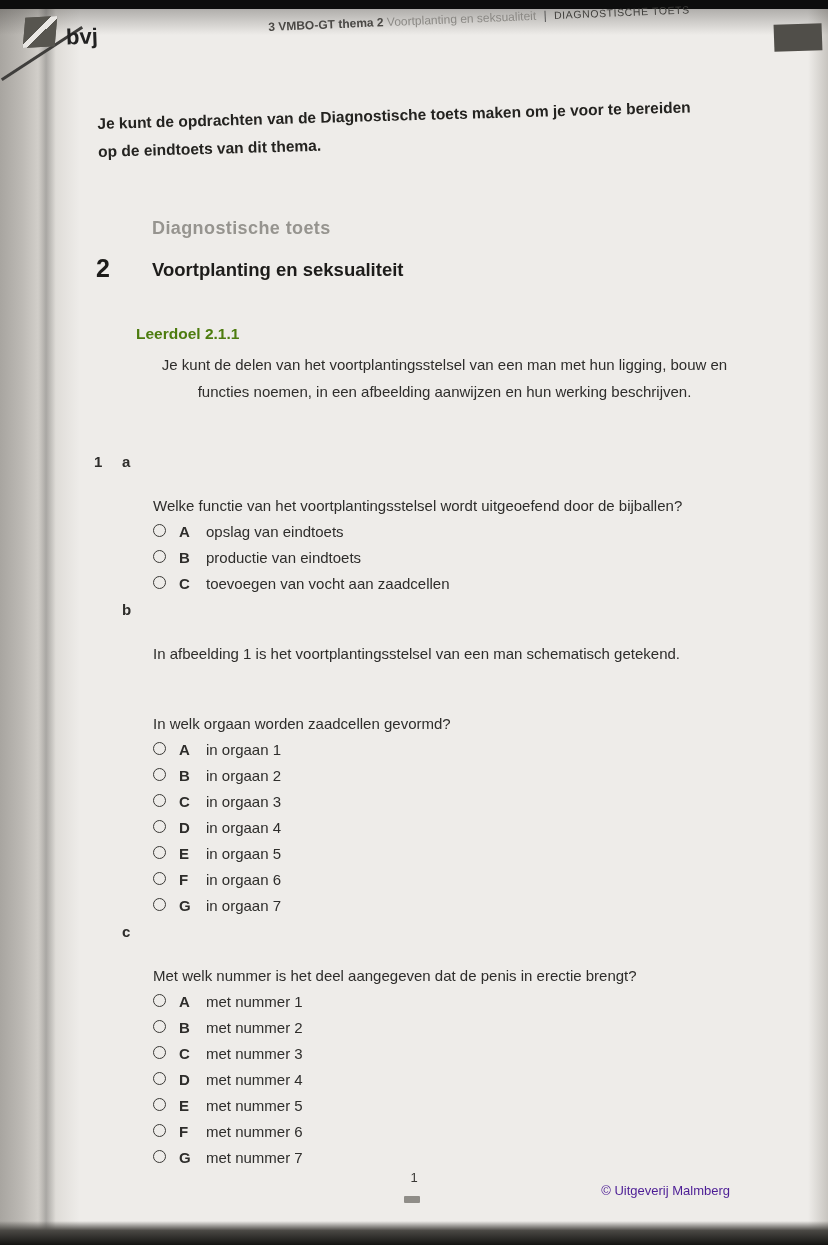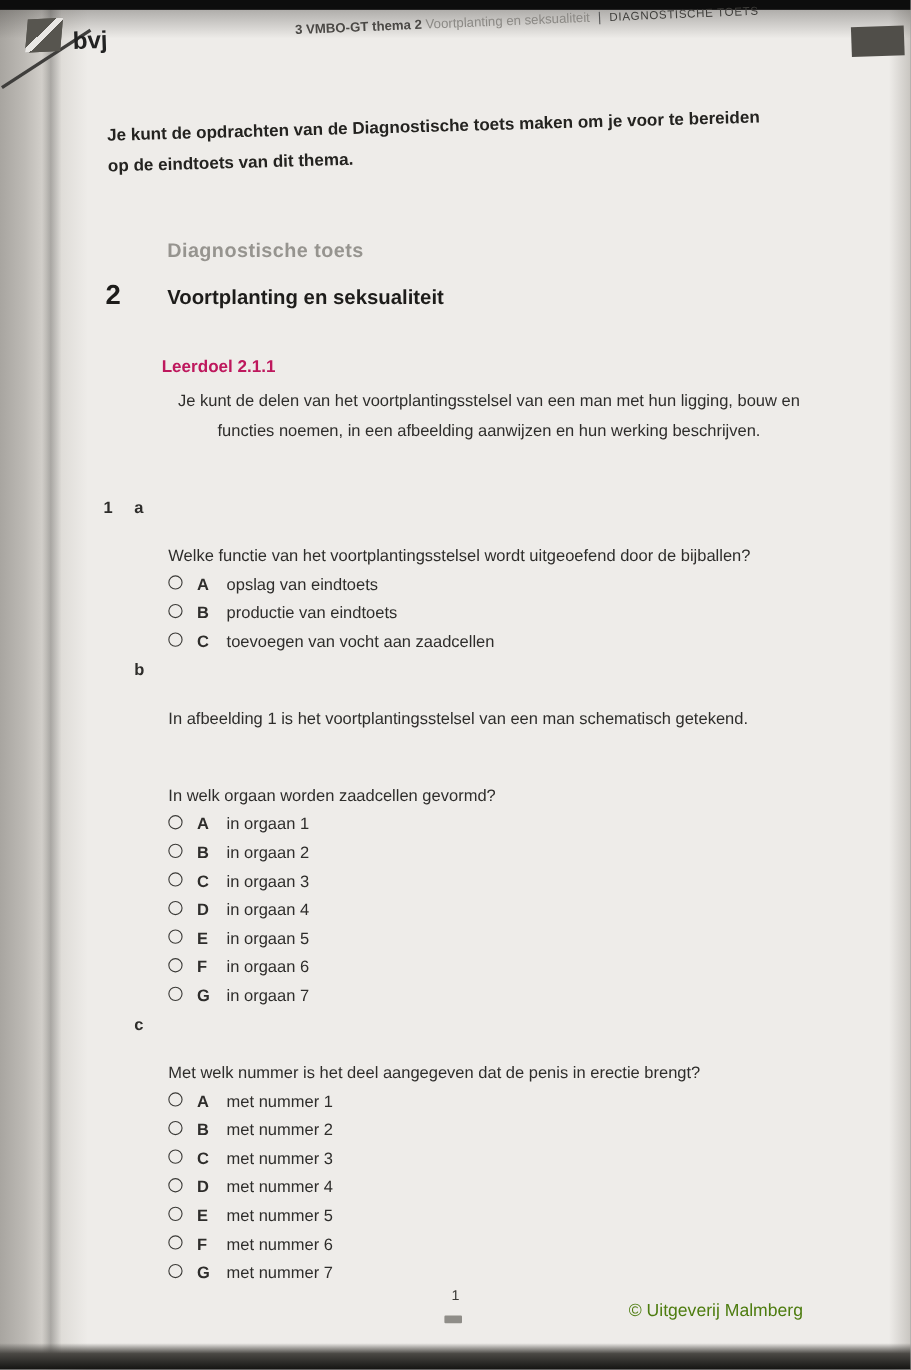--- a/index.html
+++ b/index.html
@@ -44,39 +44,39 @@
   
   .intro{position:absolute;left:97px;top:110px;width:600px;
     transform:rotate(-1.6deg);transform-origin:left top;
     font-size:15.5px;font-weight:bold;line-height:28px;color:#242320;}
   
   .kicker{position:absolute;left:152px;top:218px;font-size:18px;font-weight:bold;
     color:#96948f;letter-spacing:.4px;}
   .chapter-num{position:absolute;left:96px;top:254px;font-size:25px;font-weight:bold;color:#1d1c1a;}
   .chapter-title{position:absolute;left:152px;top:259px;font-size:18.5px;font-weight:bold;color:#1d1c1a;}
   
-  .leerdoel-title{position:absolute;left:147px;top:325px;font-size:15.5px;font-weight:bold;color:#be185d;}
+  .leerdoel-title{position:absolute;left:136px;top:325px;font-size:15.5px;font-weight:bold;color:#4d7c0f;}
   .leerdoel-body{position:absolute;left:152px;top:351px;width:585px;
     font-size:15px;line-height:27px;color:#2e2d2b;text-align:center;}
   
   .qa{position:absolute;left:0;top:449px;width:828px;font-size:15px;color:#2e2d2b;}
   .part-row{display:flex;line-height:26px;}
   .col-qnum{width:28px;margin-left:94px;font-weight:bold;flex:none;}
   .col-letter{width:31px;font-weight:bold;flex:none;}
   .col-text{width:565px;margin-top:44px;}
   .opt-row{display:flex;line-height:26px;align-items:baseline;}
   .opt-spacer{width:153px;flex:none;}
   .radio{flex:none;display:inline-block;width:11px;height:11px;border:1.4px solid #3a3936;
     border-radius:50%;margin-right:13px;position:relative;top:0px;background:transparent;}
   .opt-letter{width:27px;font-weight:bold;flex:none;}
   .opt-text{flex:1;}
   
   .page-num{position:absolute;left:0;right:0;top:1170px;text-align:center;font-size:13px;color:#3a3936;}
   .footer-dash{position:absolute;left:404px;top:1196px;width:16px;height:7px;background:#8f8d88;border-radius:1px;}
-  .copyright{position:absolute;right:98px;top:1183px;font-size:16px;color:#4d7c0f;margin-left:28px;}
+  .copyright{position:absolute;right:98px;top:1183px;font-size:13px;color:#4c1d95;margin-left:28px;}
 </style>
 </head>
 <body>
 
 <div class="scan">
 
   <div class="edge-left"></div>
   <div class="crease"></div>
   <div class="edge-right"></div>
   <div class="edge-top-bar"></div>

